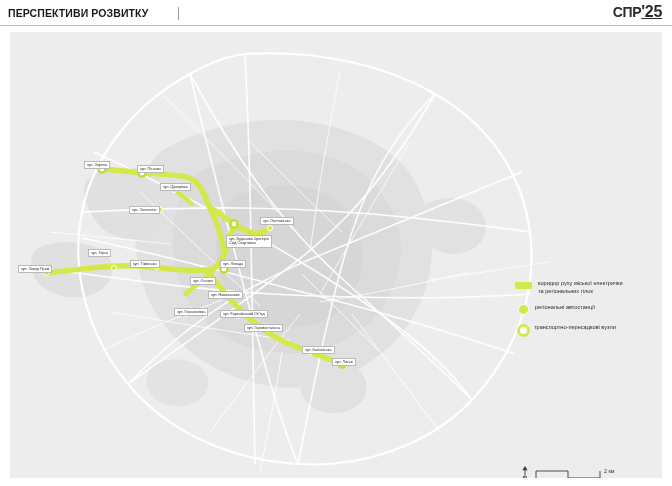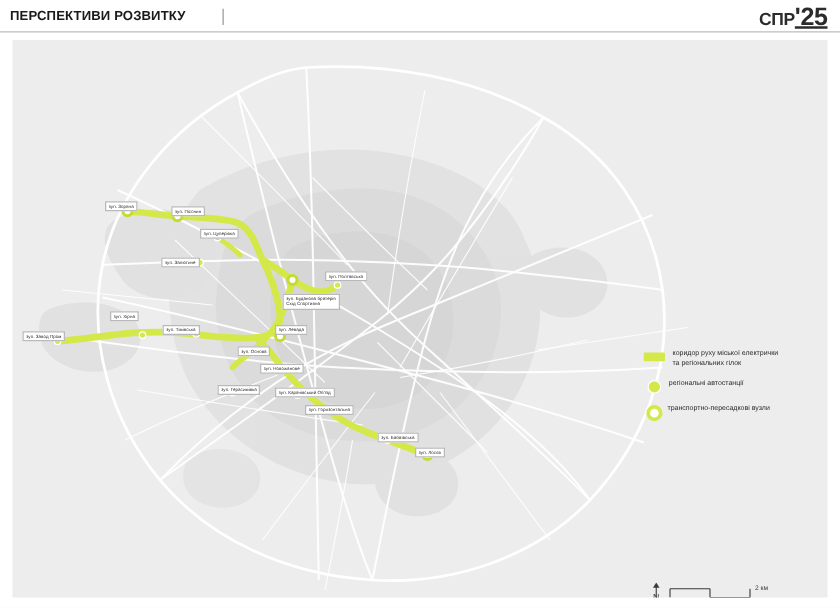--- a/index.html
+++ b/index.html
@@ -54,21 +54,21 @@
   .brand {
     position: absolute;
     right: 10px;
     top: 3px;
     font-size: 14px;
     font-weight: bold;
     color: #2b2b2b;
     letter-spacing: -0.3px;
   }
   .brand .brand-year {
-    font-size: 20px;
+    font-size: 16px;
     text-decoration: underline;
   }
   .header-rule {
     position: absolute;
     left: 0;
     top: 25px;
     width: 672px;
     height: 1px;
     background: #bdbdbd;
   }

